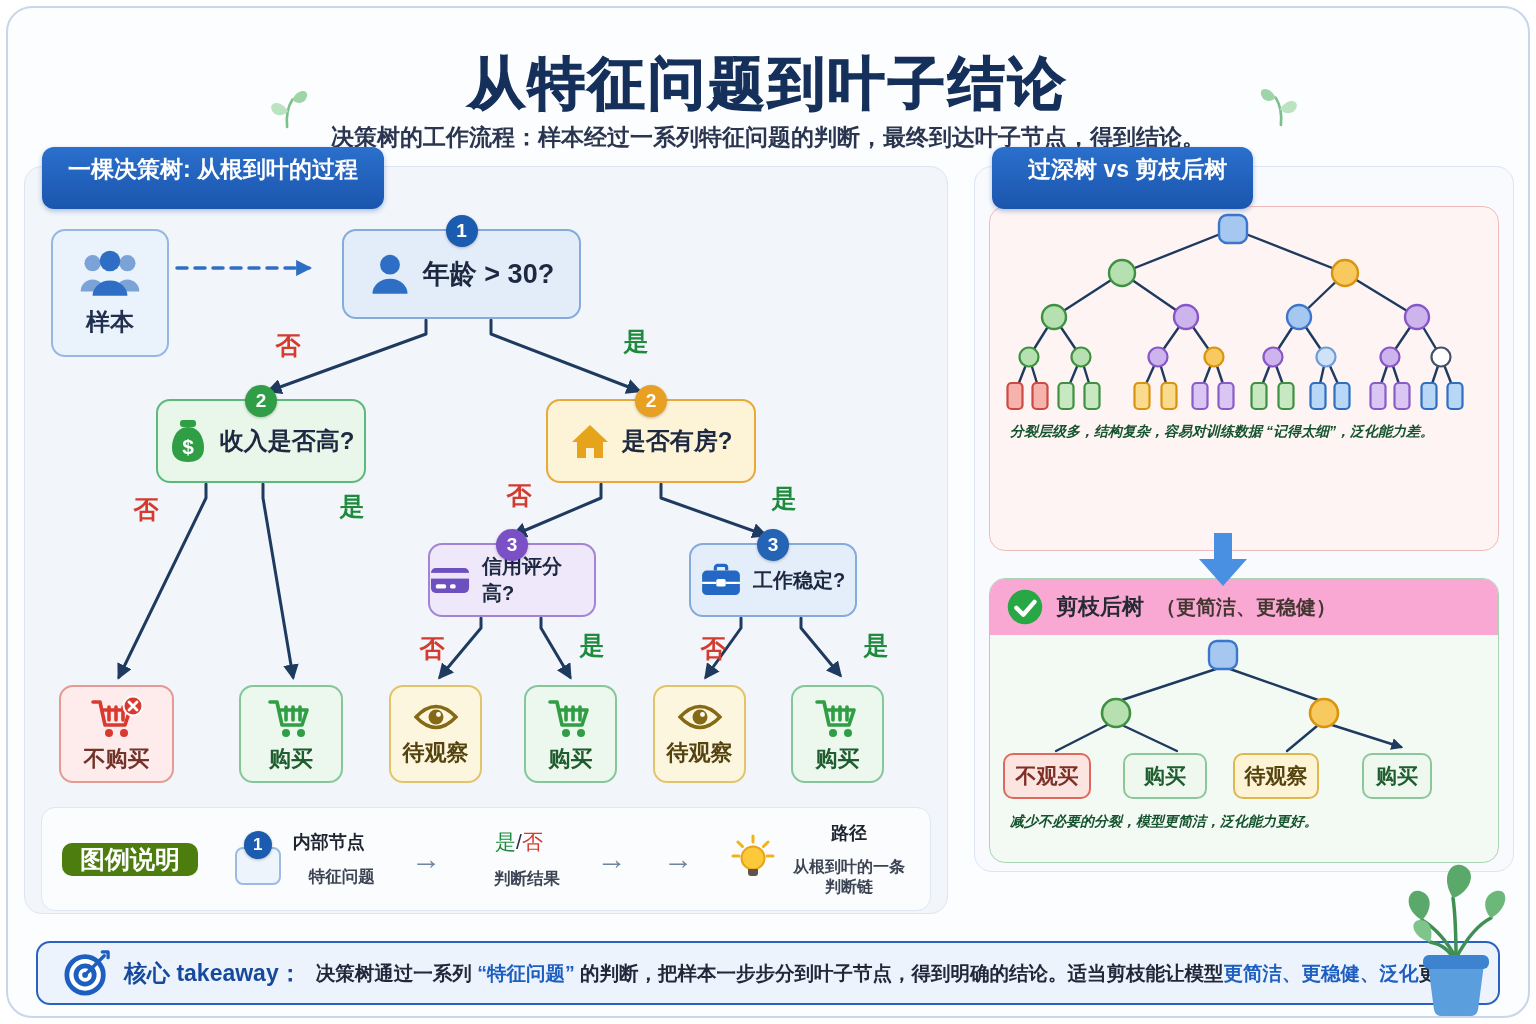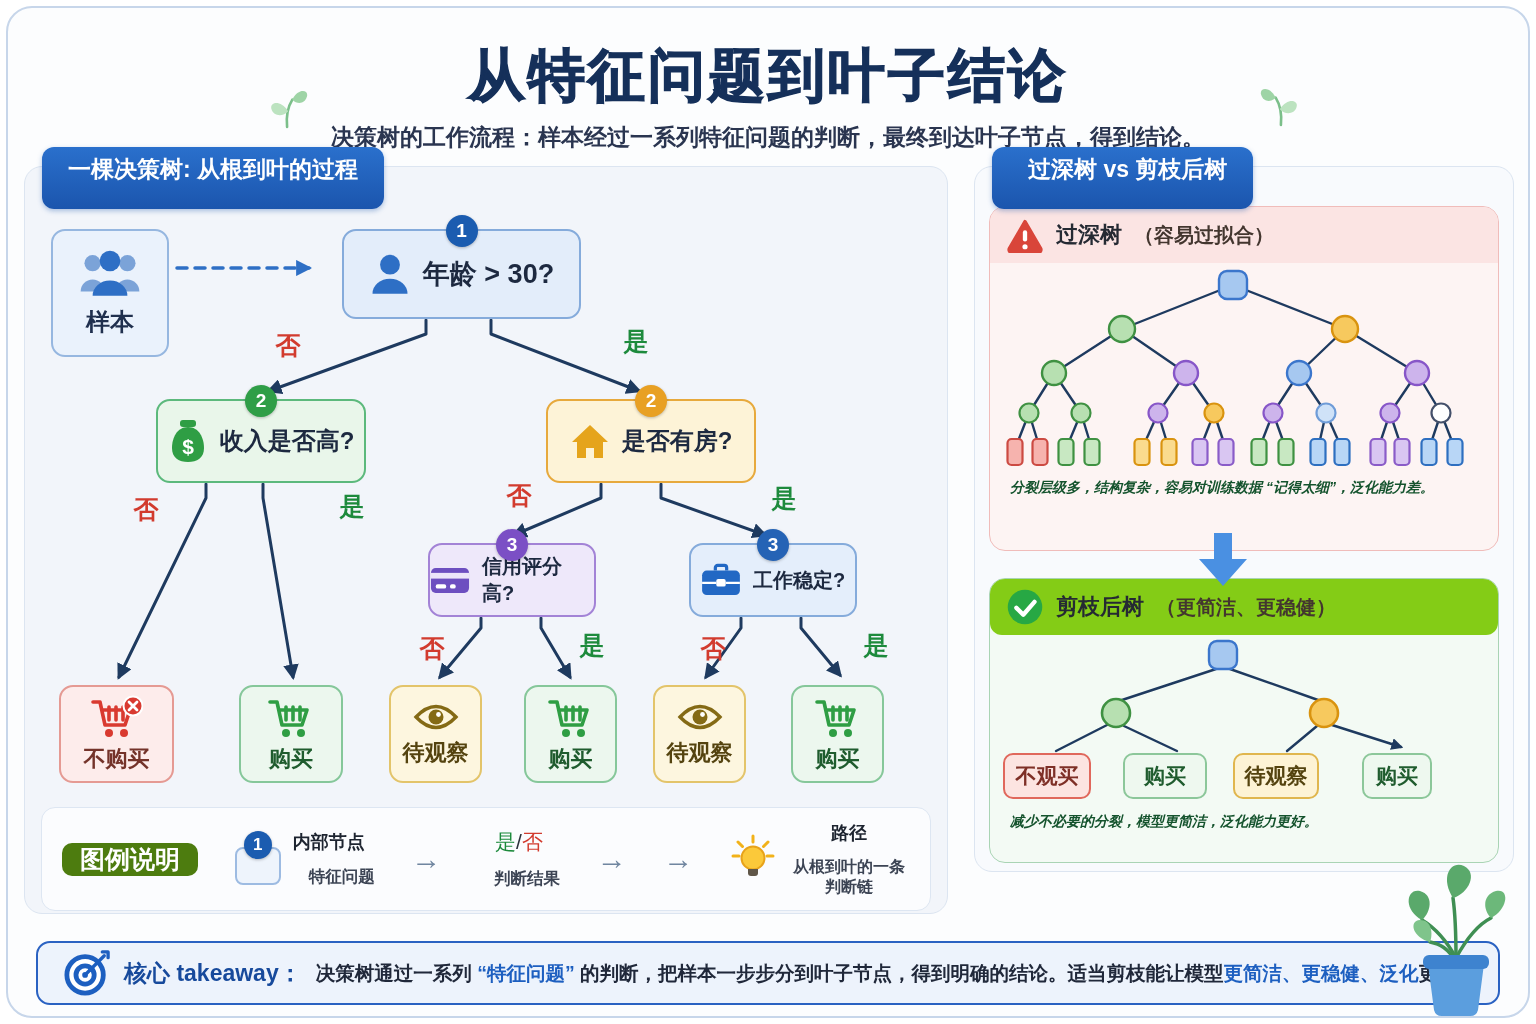--- a/index.html
+++ b/index.html
@@ -2,21 +2,21 @@
 <html style="--edge: #1e3a5f; --accent-blue: #1d5fc0; --no-red: #d23b2e; --yes-green: #1d8a3c; --node-royal-fill: #a6c8f0; --node-royal-stroke: #3b76cc; --node-green-fill: #b7e0b1; --node-green-stroke: #3f9142; --node-orange-fill: #f7c95e; --node-orange-stroke: #d9930f; --node-purple-fill: #cdb4ec; --node-purple-stroke: #8756c8; --node-lblue-fill: #cfe2f8; --node-lblue-stroke: #6f9cd8; --node-white-fill: #ffffff; --node-white-stroke: #44506a; --leaf-red-fill: #f6b3ae; --leaf-red-stroke: #cc4a42; --leaf-green-fill: #c8e8c2; --leaf-green-stroke: #3f9142; --leaf-orange-fill: #fadb8e; --leaf-orange-stroke: #d9930f; --leaf-purple-fill: #d9c6f2; --leaf-purple-stroke: #8a5cc8; --leaf-blue-fill: #b8d6f6; --leaf-blue-stroke: #2e6fc0;"><head>
 <meta charset="utf-8">
 <style>
   html,body{margin:0;padding:0;}
   body{
     width:1536px;height:1024px;position:relative;overflow:hidden;background:#ffffff;
     font-family:"Liberation Sans","DejaVu Sans",sans-serif;
   }
   .frame{position:absolute;inset:6px;border:2px solid #c7d6ea;border-radius:26px;background:#fcfdfe;}
   
-  .page-title{position:absolute;top:0;left:0;width:100%;text-align:center;
+  .page-title{position:absolute;top:8px;left:0;width:100%;text-align:center;
     font-size:57px;font-weight:900;color:#15305a;letter-spacing:3px;-webkit-text-stroke:1.3px #15305a;}
   .subtitle{position:absolute;top:99px;left:0;width:100%;text-align:center;
     font-size:23px;font-weight:600;color:#2a3550;}
   .sprig{position:absolute;width:46px;height:46px;}
   .sprig-left{left:262px;top:84px;}
   .sprig-right{left:1260px;top:82px;}
   
   .panel{position:absolute;background:#f2f5fa;border:1.5px solid #dce5f1;border-radius:18px;}
   .left-panel{left:24px;top:166px;width:922px;height:746px;}
   .right-panel{left:974px;top:166px;width:538px;height:704px;background:#f8fafd;}
@@ -75,21 +75,21 @@
   .lg-yesno{font-size:21px;font-weight:400;text-align:left;}
   .lg-path-desc{width:122px;text-align:center;font-size:16px;font-weight:600;color:#3c4454;line-height:1.25;}
   .lg-center{align-items:center;}
   
   .card{position:absolute;left:14px;width:510px;border-radius:16px;box-sizing:border-box;overflow:hidden;}
   .card-ov{top:39px;height:345px;background:#fdf4f3;border:1.5px solid #f0bcba;}
   .card-pr{top:411px;height:285px;background:#f3faf4;border:1.5px solid #a9d4b4;}
   .card-head{display:flex;align-items:center;gap:12px;padding:9px 16px;height:38px;
     font-size:22px;font-weight:800;color:#252a33;}
   .card-ov .card-head{background:#fbe4e3;}
-  .card-pr .card-head{background:#84cc16;border-radius:12px;}
+  .card-pr .card-head{background:#f9a8d4;}
   .card-sub{font-size:20px;font-weight:700;color:#43362f;}
   .tree-svg{display:block;margin:4px auto 0;}
   .card-desc{padding:4px 20px 0;font-size:14px;font-weight:600;line-height:1.45;color:#14532d;font-style:italic;}
   .tree-area{position:relative;height:172px;}
   .pleaf{position:absolute;top:118px;height:46px;border-radius:10px;border:2px solid;display:flex;
     align-items:center;justify-content:center;font-size:21px;font-weight:700;box-sizing:border-box;}
   .pleaf-red{background:#fce4e1;border-color:#e0685c;color:#7e2f26;}
   .pleaf-green{background:#eef8ef;border-color:#8cc79a;color:#1f5c2e;}
   .pleaf-yellow{background:#fdf3d5;border-color:#e0b64e;color:#54430f;}
   .pl1{left:13px;width:88px}.pl2{left:133px;width:84px}.pl3{left:243px;width:86px}.pl4{left:372px;width:70px}
@@ -348,31 +348,20 @@
         <span class="lg-t">路径</span>
         <span class="lg-path-desc">从根到叶的一条判断链</span>
       </span>
     </div>
   </div>
 </section>
 
 <section class="panel right-panel">
 
   <div class="card card-ov">
-    <div class="card-head">
-      <span class="icon">
-        <svg viewBox="0 0 44 40" width="38" height="35">
-          <path d="M22,4 L40,35 a3,3 0 0 1 -2.6,4.5 H6.6 A3,3 0 0 1 4,35 z" fill="#d9453a" stroke="#d9453a" stroke-width="4" stroke-linejoin="round"></path>
-          <rect x="19.5" y="14" width="5" height="13" rx="2.5" fill="#ffffff"></rect>
-            <circle cx="22" cy="33" r="3" fill="#ffffff"></circle>
-        </svg>
-      </span>
-      <span>过深树</span>
-      <span class="card-sub">（容易过拟合）</span>
-    </div>
     <svg class="tree-svg" viewBox="0 0 484 206" width="484" height="206">
         <line x1="231" y1="18" x2="120" y2="62" class="edge-line"></line>
         <line x1="231" y1="18" x2="343" y2="62" class="edge-line"></line>
         <line x1="120" y1="62" x2="52" y2="106" class="edge-line"></line>
         <line x1="120" y1="62" x2="184" y2="106" class="edge-line"></line>
         <line x1="343" y1="62" x2="297" y2="106" class="edge-line"></line>
         <line x1="343" y1="62" x2="415" y2="106" class="edge-line"></line>
         <line x1="52" y1="106" x2="27" y2="146" class="edge-line"></line>
         <line x1="52" y1="106" x2="79" y2="146" class="edge-line"></line>
         <line x1="184" y1="106" x2="156" y2="146" class="edge-line"></line>

